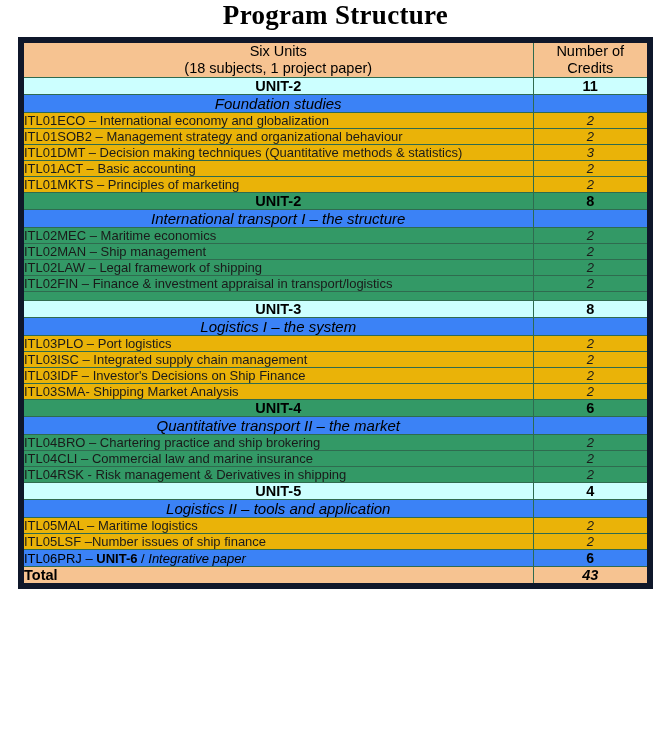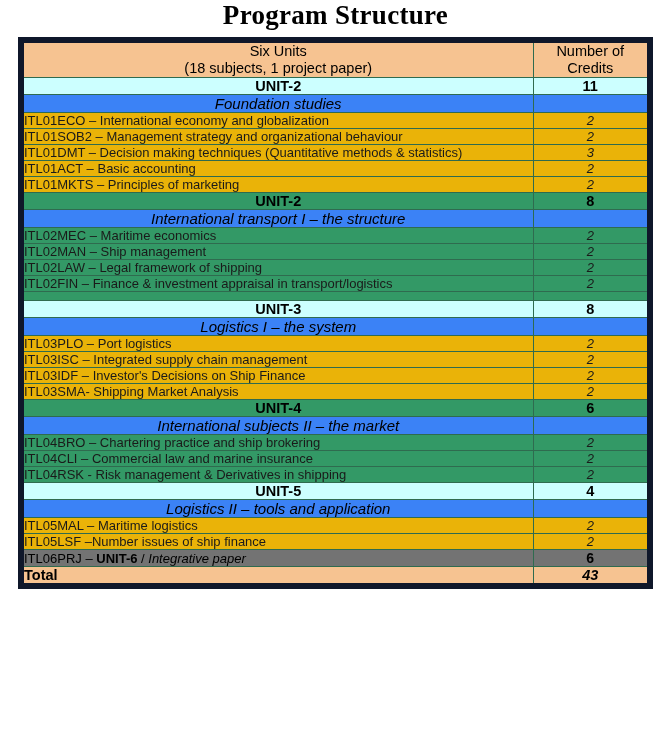--- a/index.html
+++ b/index.html
@@ -97,21 +97,21 @@
     text-align: center;
     font-style: italic;
     font-size: 13px;
     padding-left: 0;
   }
   .unit-row-green td.cred, .unit-row-cyan td.cred {
     font-weight: bold;
     margin-left: 7px;
   }
   .final-row td {
-    background: #737373;
+    background: #3b82f6;
     font-size: 13px;
     padding: 3px 0 3px 6px;
   }
   .final-row td.cred {
     text-align: center;
     font-weight: bold;
     font-size: 14px;
     padding-left: 0;
   }
   .final-row .b { font-weight: bold; }
@@ -235,21 +235,21 @@
       <tr class="subj-cyan">
         <td>ITL03SMA- Shipping Market Analysis</td>
         <td class="cred">2</td>
       </tr>
 
       <tr class="unit-row-green">
         <td>UNIT-4</td>
         <td class="cred">6</td>
       </tr>
       <tr class="section-cyan">
-        <td>International subjects II – the market</td>
+        <td>Quantitative transport II – the market</td>
         <td></td>
       </tr>
       <tr class="subj-green">
         <td>ITL04BRO – Chartering practice and ship brokering</td>
         <td class="cred">2</td>
       </tr>
       <tr class="subj-green">
         <td>ITL04CLI – Commercial law and marine insurance</td>
         <td class="cred">2</td>
       </tr>

